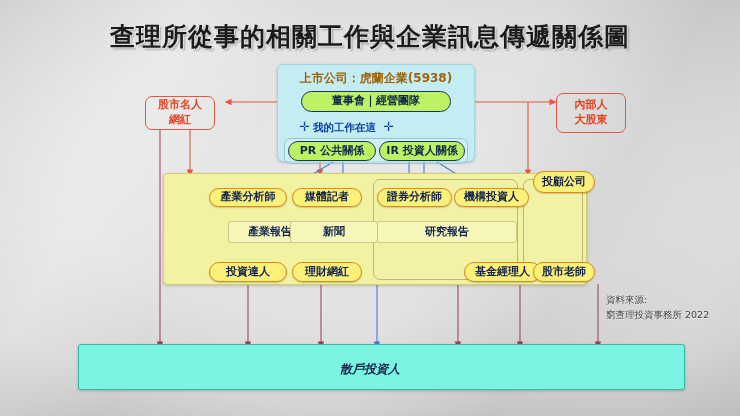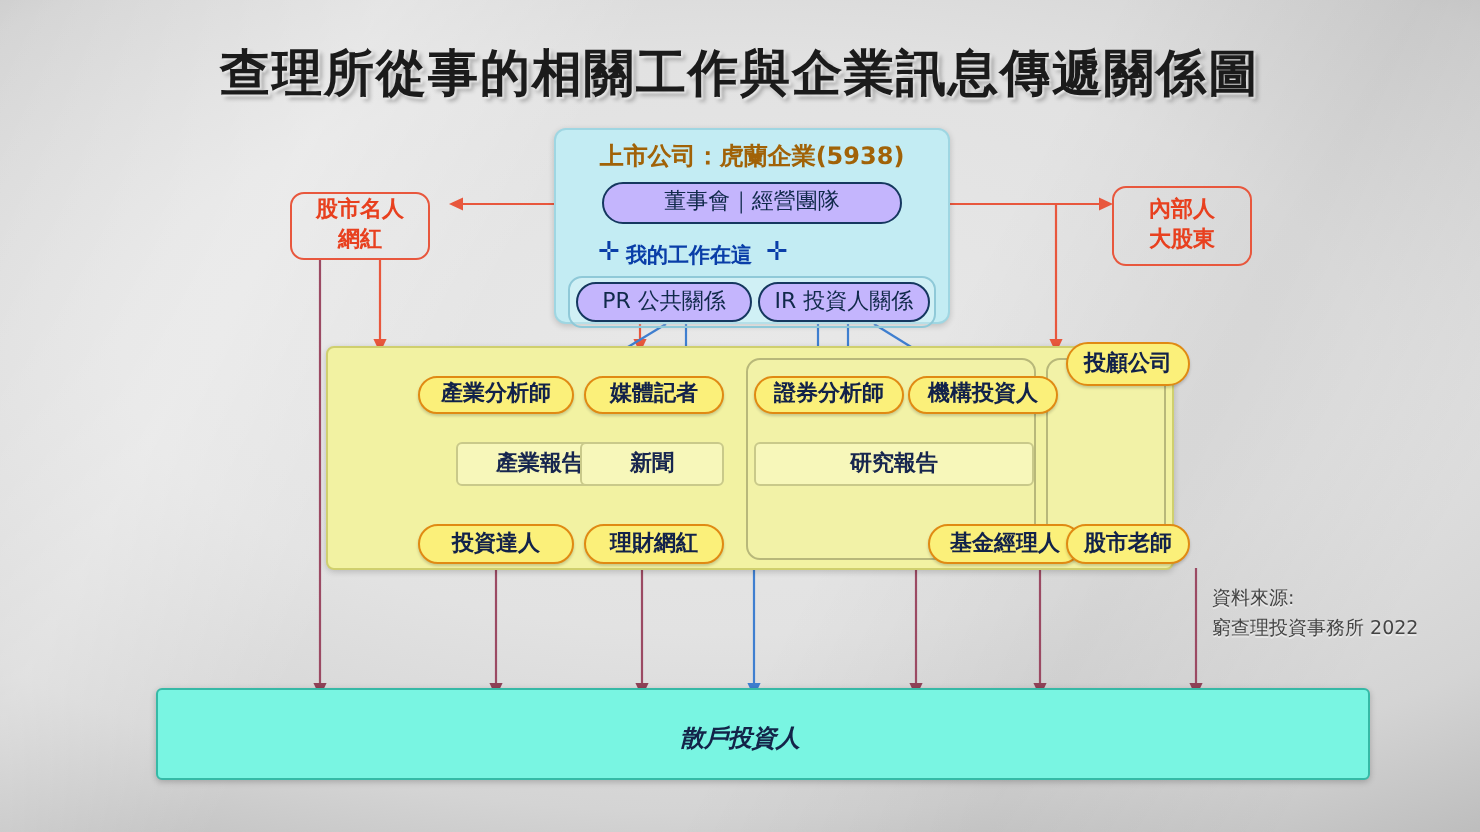--- a/index.html
+++ b/index.html
@@ -71,25 +71,25 @@
     display: flex;
     align-items: center;
     justify-content: center;
     text-align: center;
     line-height: 1.15;
     white-space: nowrap;
   }
 
   
   .pill-navy {
-    background: #c4b5fd;
+    background: #bef264;
     border: 1.6px solid #15375f;
     border-radius: 14px;
     color: #10294a;
-    font-weight: normal;
+    font-weight: bold;
     font-size: 11px;
   }
 
   
   .chip-orange {
     background: #fbf07a;
     border: 1.6px solid #e08a13;
     border-radius: 11px;
     color: #12224a;
     font-weight: bold;
@@ -260,21 +260,21 @@
   <div class="group-box" style="left:373px; top:179px; width:145px; height:101px;"></div>
   <div class="group-box" style="left:523px; top:179px; width:60px; height:101px;"></div>
 
   <div class="chip chip-orange" style="left:209px; top:188px; width:78px; height:19px;">產業分析師</div>
   <div class="chip chip-orange" style="left:292px; top:188px; width:70px; height:19px;">媒體記者</div>
   <div class="chip chip-orange" style="left:377px; top:188px; width:75px; height:19px;">證券分析師</div>
   <div class="chip chip-orange" style="left:454px; top:188px; width:75px; height:19px;">機構投資人</div>
   <div class="chip chip-orange" style="left:533px; top:171px; width:62px; height:22px;">投顧公司</div>
 
   <div class="chip chip-report" style="left:204px; top:221px; width:84px; height:22px;margin-left:24px;">產業報告</div>
-  <div class="chip chip-report" style="left:290px; top:221px; width:72px; height:22px;">新聞</div>
+  <div class="chip chip-report" style="left:290px; top:221px; width:88px; height:22px;">新聞</div>
   <div class="chip chip-report" style="left:377px; top:221px; width:140px; height:22px;">研究報告</div>
 
   <div class="chip chip-orange" style="left:209px; top:262px; width:78px; height:20px;">投資達人</div>
   <div class="chip chip-orange" style="left:292px; top:262px; width:70px; height:20px;">理財網紅</div>
   <div class="chip chip-orange" style="left:452px; top:262px; width:77px; height:20px;margin-left:12px;">基金經理人</div>
   <div class="chip chip-orange" style="left:533px; top:262px; width:62px; height:20px;">股市老師</div>
 
   <div class="panel aqua-panel" style="left:78px; top:344px; width:607px; height:46px;"></div>
   <div class="bottom-label" style="top:361px;">散戶投資人</div>
 

